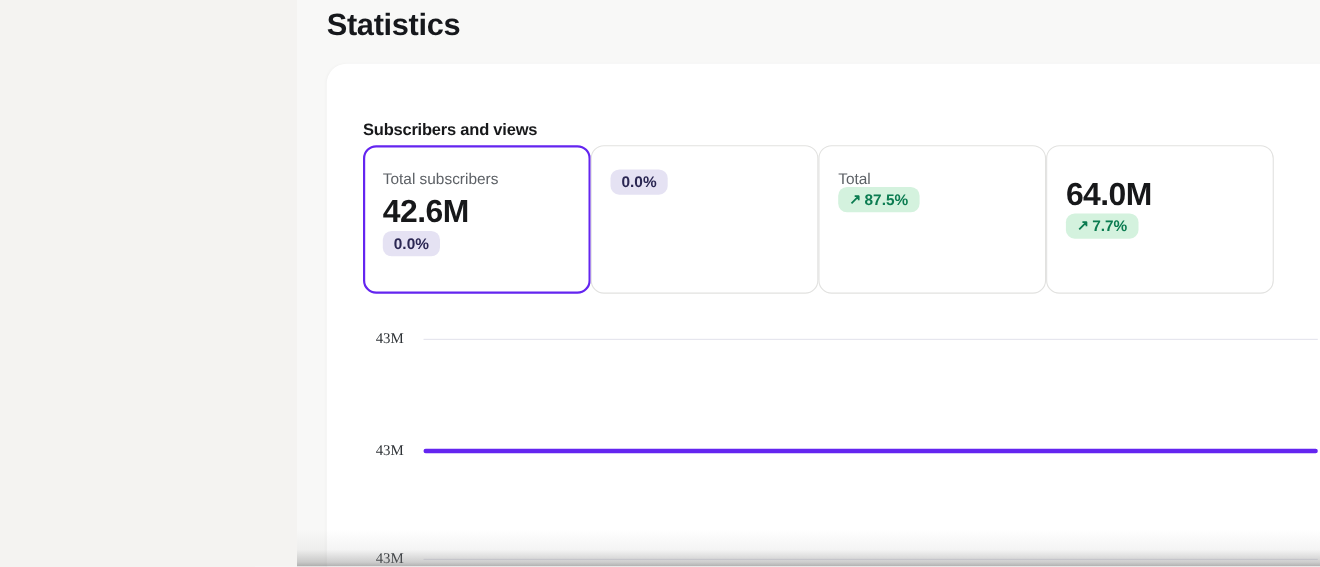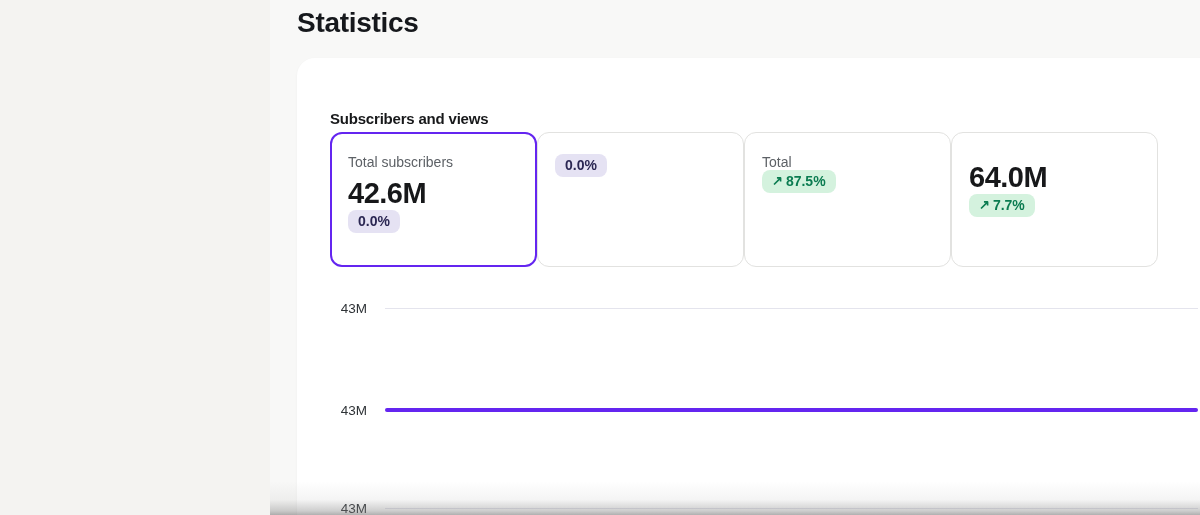--- a/index.html
+++ b/index.html
@@ -78,21 +78,21 @@
   }
   .badge.neutral { background: #e5e2f3; color: #2b2753; }
   .badge.up      { background: #d4f2de; color: #0b7c51; }
   .badge .arrow  { font-size: 13px; font-weight: 700; }
 
   .chart {
     position: absolute; left: 33px; right: 42px; top: 242px; height: 235px;
   }
   .chart-row {
     position: absolute; left: 0; right: 0; height: 20px;
-    display: flex; align-items: center;
+    display: flex; align-items: center; font-family: Liberation Serif, serif;
   }
   .tick {
     width: 37px; margin-right: 18px;
     text-align: right;
     font-size: 13.5px; color: #2f3337;
     flex: 0 0 auto;
   }
   .gridline { flex: 1; height: 1px; background: #e4e4ed; }
   .data-line { flex: 1; height: 4px; background: #6425f0; border-radius: 2px; }
 

